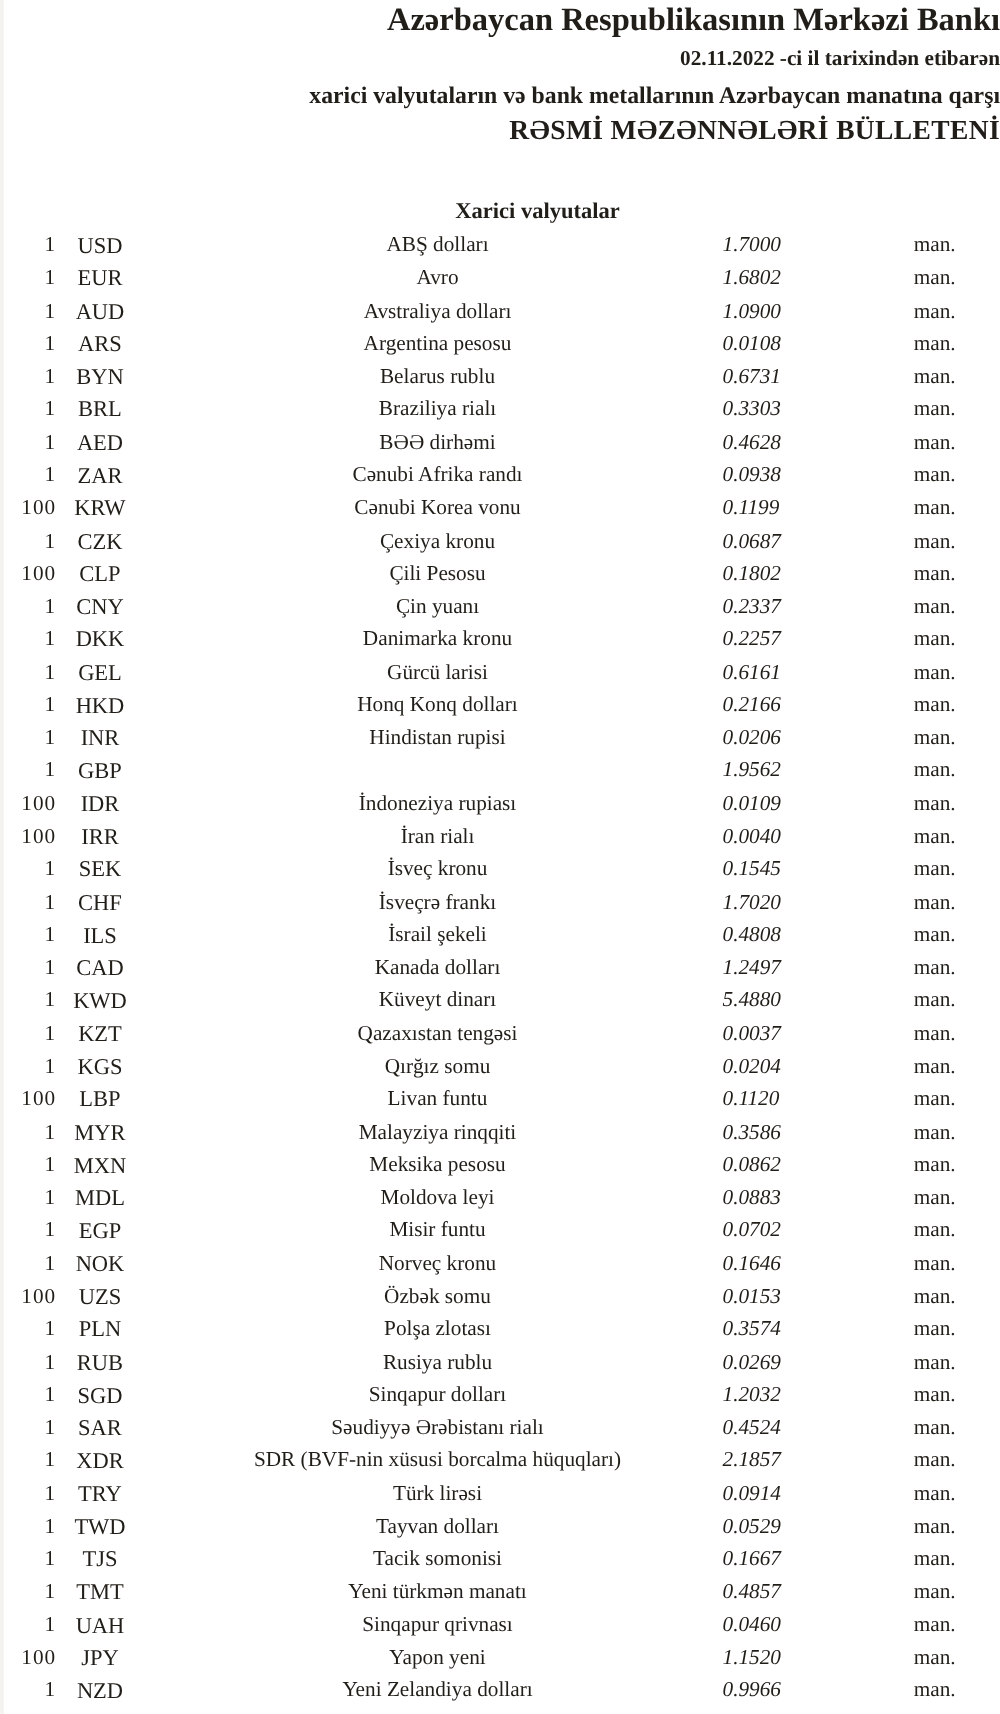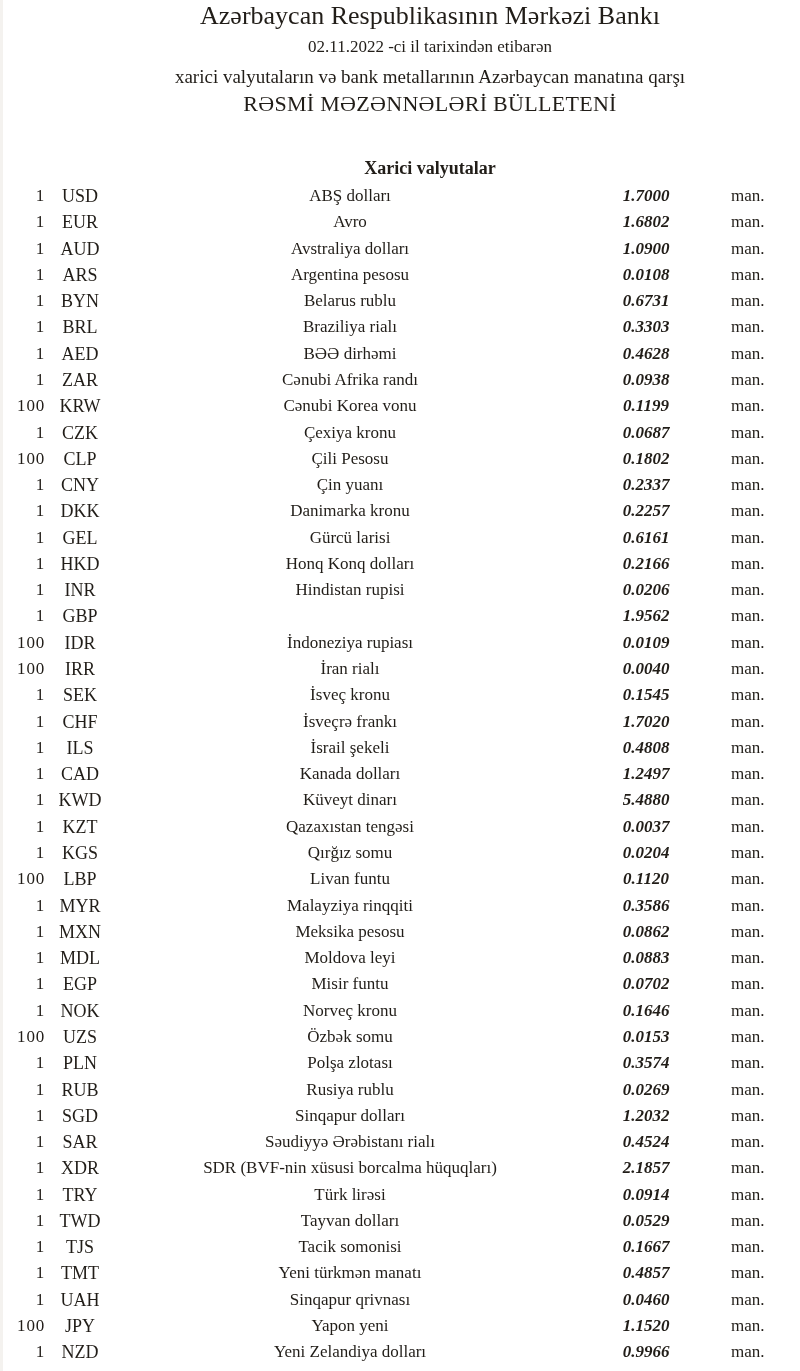--- a/index.html
+++ b/index.html
@@ -23,22 +23,22 @@
   .edge-shade {
     position: absolute;
     left: 0; top: 0;
     width: 3px; height: 100%;
     background: #f4f2ef;
   }
   .header-line {
     position: absolute;
     left: 60px;
     width: 740px;
-    text-align: center;
-    font-weight: normal;
+    text-align: right;
+    font-weight: bold;
     white-space: nowrap;
   }
   .hl1 { top: 1px;  height: 30px; line-height: 30px; font-size: 26px; }
   .hl2 { top: 36px; height: 22px; line-height: 22px; font-size: 17px; }
   .hl3 { top: 65px; height: 24px; line-height: 24px; font-size: 19px; }
   .hl4 { top: 92px; height: 24px; line-height: 24px; font-size: 22px; letter-spacing: 0.3px; }
   .section-title {
     position: absolute;
     left: 60px;
     top: 156px;
@@ -61,21 +61,21 @@
     left: 0;
     width: 800px;
     height: 26.3px;
     line-height: 26.3px;
     font-size: 17px;
   }
   .row span { display: block; position: absolute; top: 0; height: 26.3px; white-space: nowrap; }
   .qty  { left: 4px;   width: 41px;  text-align: right;  letter-spacing: 0.8px; }
   .code { left: 50px;  width: 60px;  text-align: center; font-size: 18px; }
   .name { left: 115px; width: 470px; text-align: center; }
-  .rate { left: 578px; width: 136px; text-align: center; font-weight: bold; font-style: italic; }
+  .rate { left: 578px; width: 136px; text-align: left; font-weight: normal; font-style: italic; }
   .unit { left: 731px; width: 60px;  text-align: left; }
 </style>
 </head>
 <body style="background: rgb(255, 255, 255); color: rgb(33, 29, 24);">
 
 <div class="page">
   <div class="edge-shade"></div>
 
   <div class="header-line hl1">Azərbaycan Respublikasının Mərkəzi Bankı</div>
   <div class="header-line hl2">02.11.2022 -ci il tarixindən etibarən</div>

